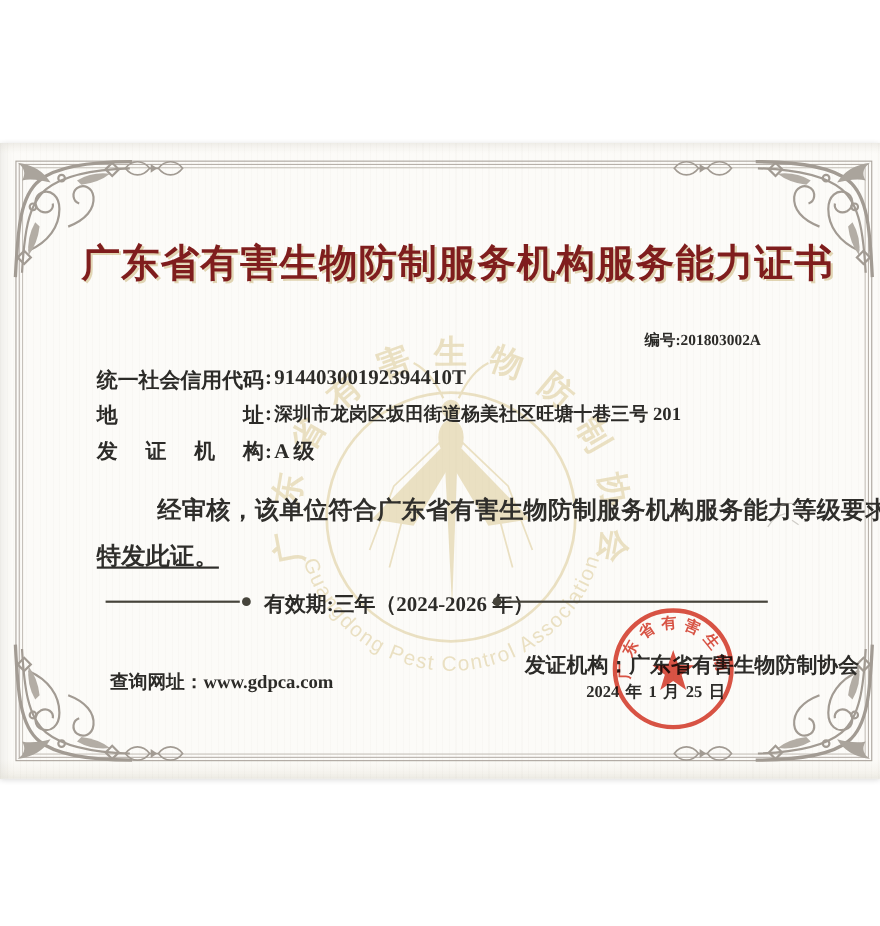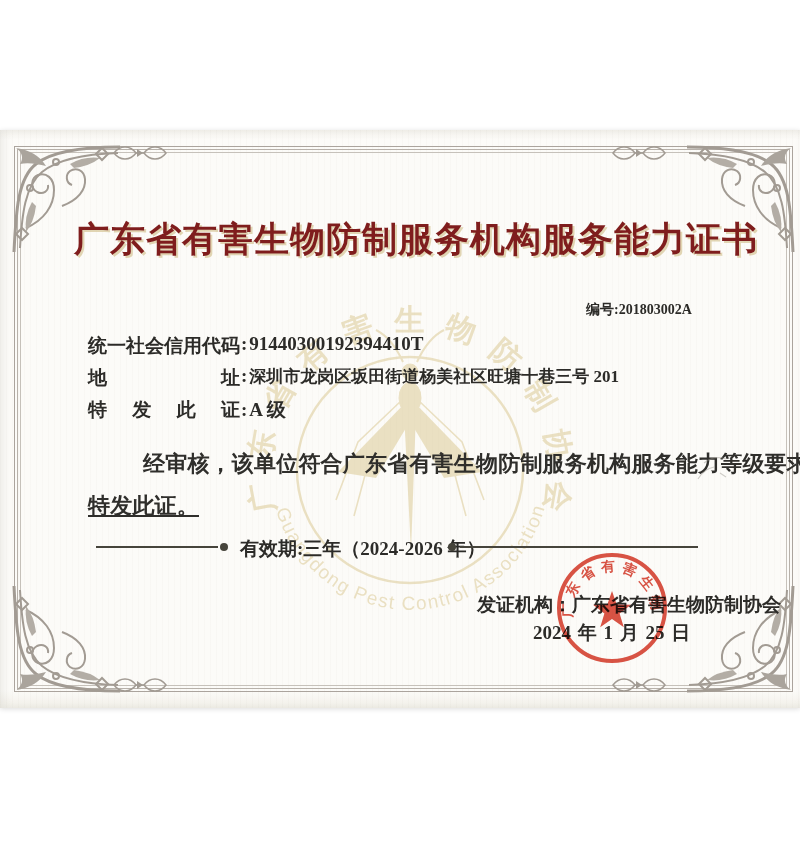--- a/index.html
+++ b/index.html
@@ -40,21 +40,21 @@
   .b1{top:449px;padding-left:55px;} .b2{top:491px;text-decoration:underline;}
   .validity{position:absolute;left:240px;top:536px;width:260px;
             font-size:19px;font-weight:bold;color:#2c2b28;white-space:nowrap;}
   .rule{position:absolute;height:2px;background:#46443b;top:546px;}
   .rule-left{left:96px;width:122px;}
   .rule-right{left:460px;width:238px;}
   .dot{position:absolute;width:8px;height:8px;border-radius:50%;background:#46443b;top:543px;}
   .dot-left{left:220px;} .dot-right{left:448px;}
   .query{position:absolute;left:100px;top:608px;font-size:17px;font-weight:bold;color:#2c2b28;white-space:nowrap;}
   .issuer{position:absolute;left:477px;top:592px;font-size:19px;font-weight:bold;color:#2c2b28;white-space:nowrap;text-align:center;}
-  .date{position:absolute;left:533px;top:620px;font-size:19px;font-weight:bold;color:#2c2b28;
+  .date{position:absolute;left:533px;top:620px;font-size:15px;font-weight:bold;color:#2c2b28;
         word-spacing:2px;white-space:nowrap;}
   .stamp{position:absolute;left:552px;top:548px;width:120px;height:120px;opacity:0.88;mix-blend-mode:multiply;}
   .scribble{position:absolute;left:690px;top:445px;width:70px;height:60px;opacity:0.45;}
 </style>
 </head>
 <body>
 
 <div class="stage">
 
   <div class="paper"></div>
@@ -195,32 +195,35 @@
   <div class="certno">
     <span>编号</span><span class="colon">:</span><span>201803002A</span>
   </div>
   <div class="row r2">
     <span class="lbl">统一社会信用代码</span><span class="colon">:</span><span class="val">91440300192394410T</span>
   </div>
   <div class="row r3">
     <span class="lbl">地址</span><span class="colon">:</span><span class="val">深圳市龙岗区坂田街道杨美社区旺塘十巷三号 201</span>
   </div>
   <div class="row r4">
-    <span class="lbl">特发此证</span><span class="colon">:</span><span class="val">A 级</span>
+    <span class="lbl">发证机构</span><span class="colon">:</span><span class="val">A 级</span>
   </div>
 
   <div class="body-line b1">经审核，该单位符合广东省有害生物防制服务机构服务能力等级要求，</div>
   <div class="body-line b2">特发此证。</div>
 
   <div class="rule rule-left"></div>
   <div class="dot dot-left"></div>
   <div class="validity">有效期:三年（2024-2026 年）</div>
   <div class="dot dot-right"></div>
   <div class="rule rule-right"></div>
 
+  <div class="query">
+    <span>查询网址：</span><span>www.gdpca.com</span>
+  </div>
   <div class="issuer">
     <span>发证机构：</span><span>广东省有害生物防制协会</span>
   </div>
   <div class="date">2024 年 1 月 25 日</div>
 
   <svg class="stamp" viewBox="0 0 120 120">
     <circle cx="60" cy="60" r="53" fill="none" stroke="#d63c2c" stroke-width="4"></circle>
     <defs>
       <path id="stampArc" d="M 21.4,73.4 A 40,40 0 1 1 98.6,73.4"></path>
     </defs>

